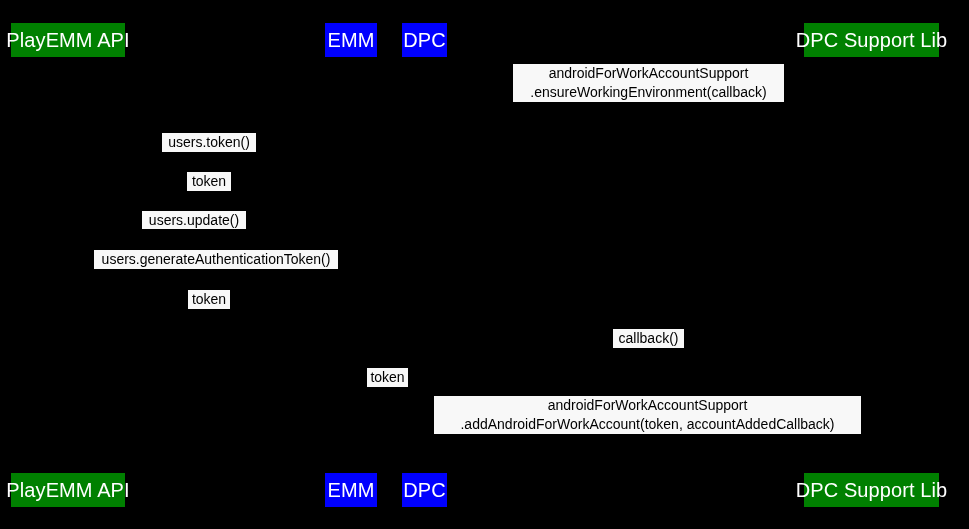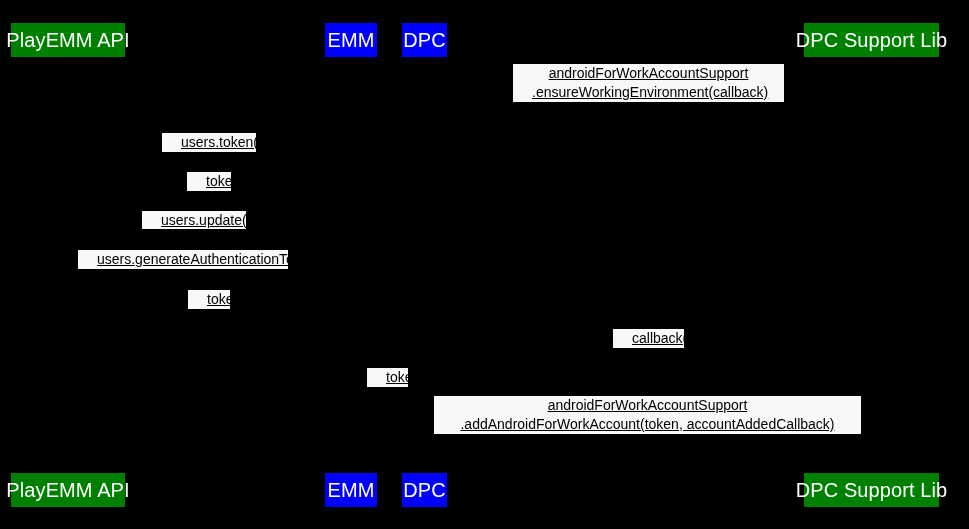--- a/index.html
+++ b/index.html
@@ -53,23 +53,22 @@
   
   .msg-label {
     position: absolute;
     box-sizing: border-box;
     background: #f8f8f8;
     color: #000000;
     font-size: 14px;
     line-height: 19px;
     text-align: center;
     white-space: pre;
-    padding: 0 19px;
+    padding: 0 2px;
     user-select: none;
-    text-decoration: underline;
   }
 </style>
 </head>
 <body>
 
 <div id="diagram">
   <div id="lifelines">
       <div class="lifeline" style="left: 68px; top: 57px; height: 416px;"></div>
       <div class="lifeline" style="left: 351px; top: 57px; height: 416px;"></div>
       <div class="lifeline" style="left: 425px; top: 57px; height: 416px;"></div>
@@ -106,20 +105,20 @@
       <div class="participant" style="left: 325px; top: 473px; width: 52px; height: 34px; background: rgb(0, 0, 255);">EMM</div>
       <div class="participant" style="left: 402px; top: 473px; width: 45px; height: 34px; background: rgb(0, 0, 255);">DPC</div>
       <div class="participant" style="left: 804px; top: 473px; width: 135px; height: 34px; background: rgb(0, 128, 0);">DPC Support Lib</div>
     </div>
   <div id="labels">
       <div class="msg-label" style="left: 513px; top: 64px; width: 271px; height: 38px;">androidForWorkAccountSupport
 .ensureWorkingEnvironment(callback)</div>
       <div class="msg-label" style="left: 162px; top: 133px; width: 94px; height: 19px;">users.token()</div>
       <div class="msg-label" style="left: 187px; top: 172px; width: 44px; height: 19px;">token</div>
       <div class="msg-label" style="left: 142px; top: 211px; width: 104px; height: 18px;">users.update()</div>
-      <div class="msg-label" style="left: 78px; top: 250px; width: 210px; height: 19px;">users.generateAuthenticationToken()</div>
+      <div class="msg-label" style="left: 94px; top: 250px; width: 244px; height: 19px;">users.generateAuthenticationToken()</div>
       <div class="msg-label" style="left: 188px; top: 290px; width: 42px; height: 19px;">token</div>
       <div class="msg-label" style="left: 613px; top: 329px; width: 71px; height: 19px;">callback()</div>
       <div class="msg-label" style="left: 367px; top: 368px; width: 41px; height: 19px;">token</div>
       <div class="msg-label" style="left: 434px; top: 396px; width: 427px; height: 38px;">androidForWorkAccountSupport
 .addAndroidForWorkAccount(token, accountAddedCallback)</div>
     </div>
 </div>
 
 </body></html>

